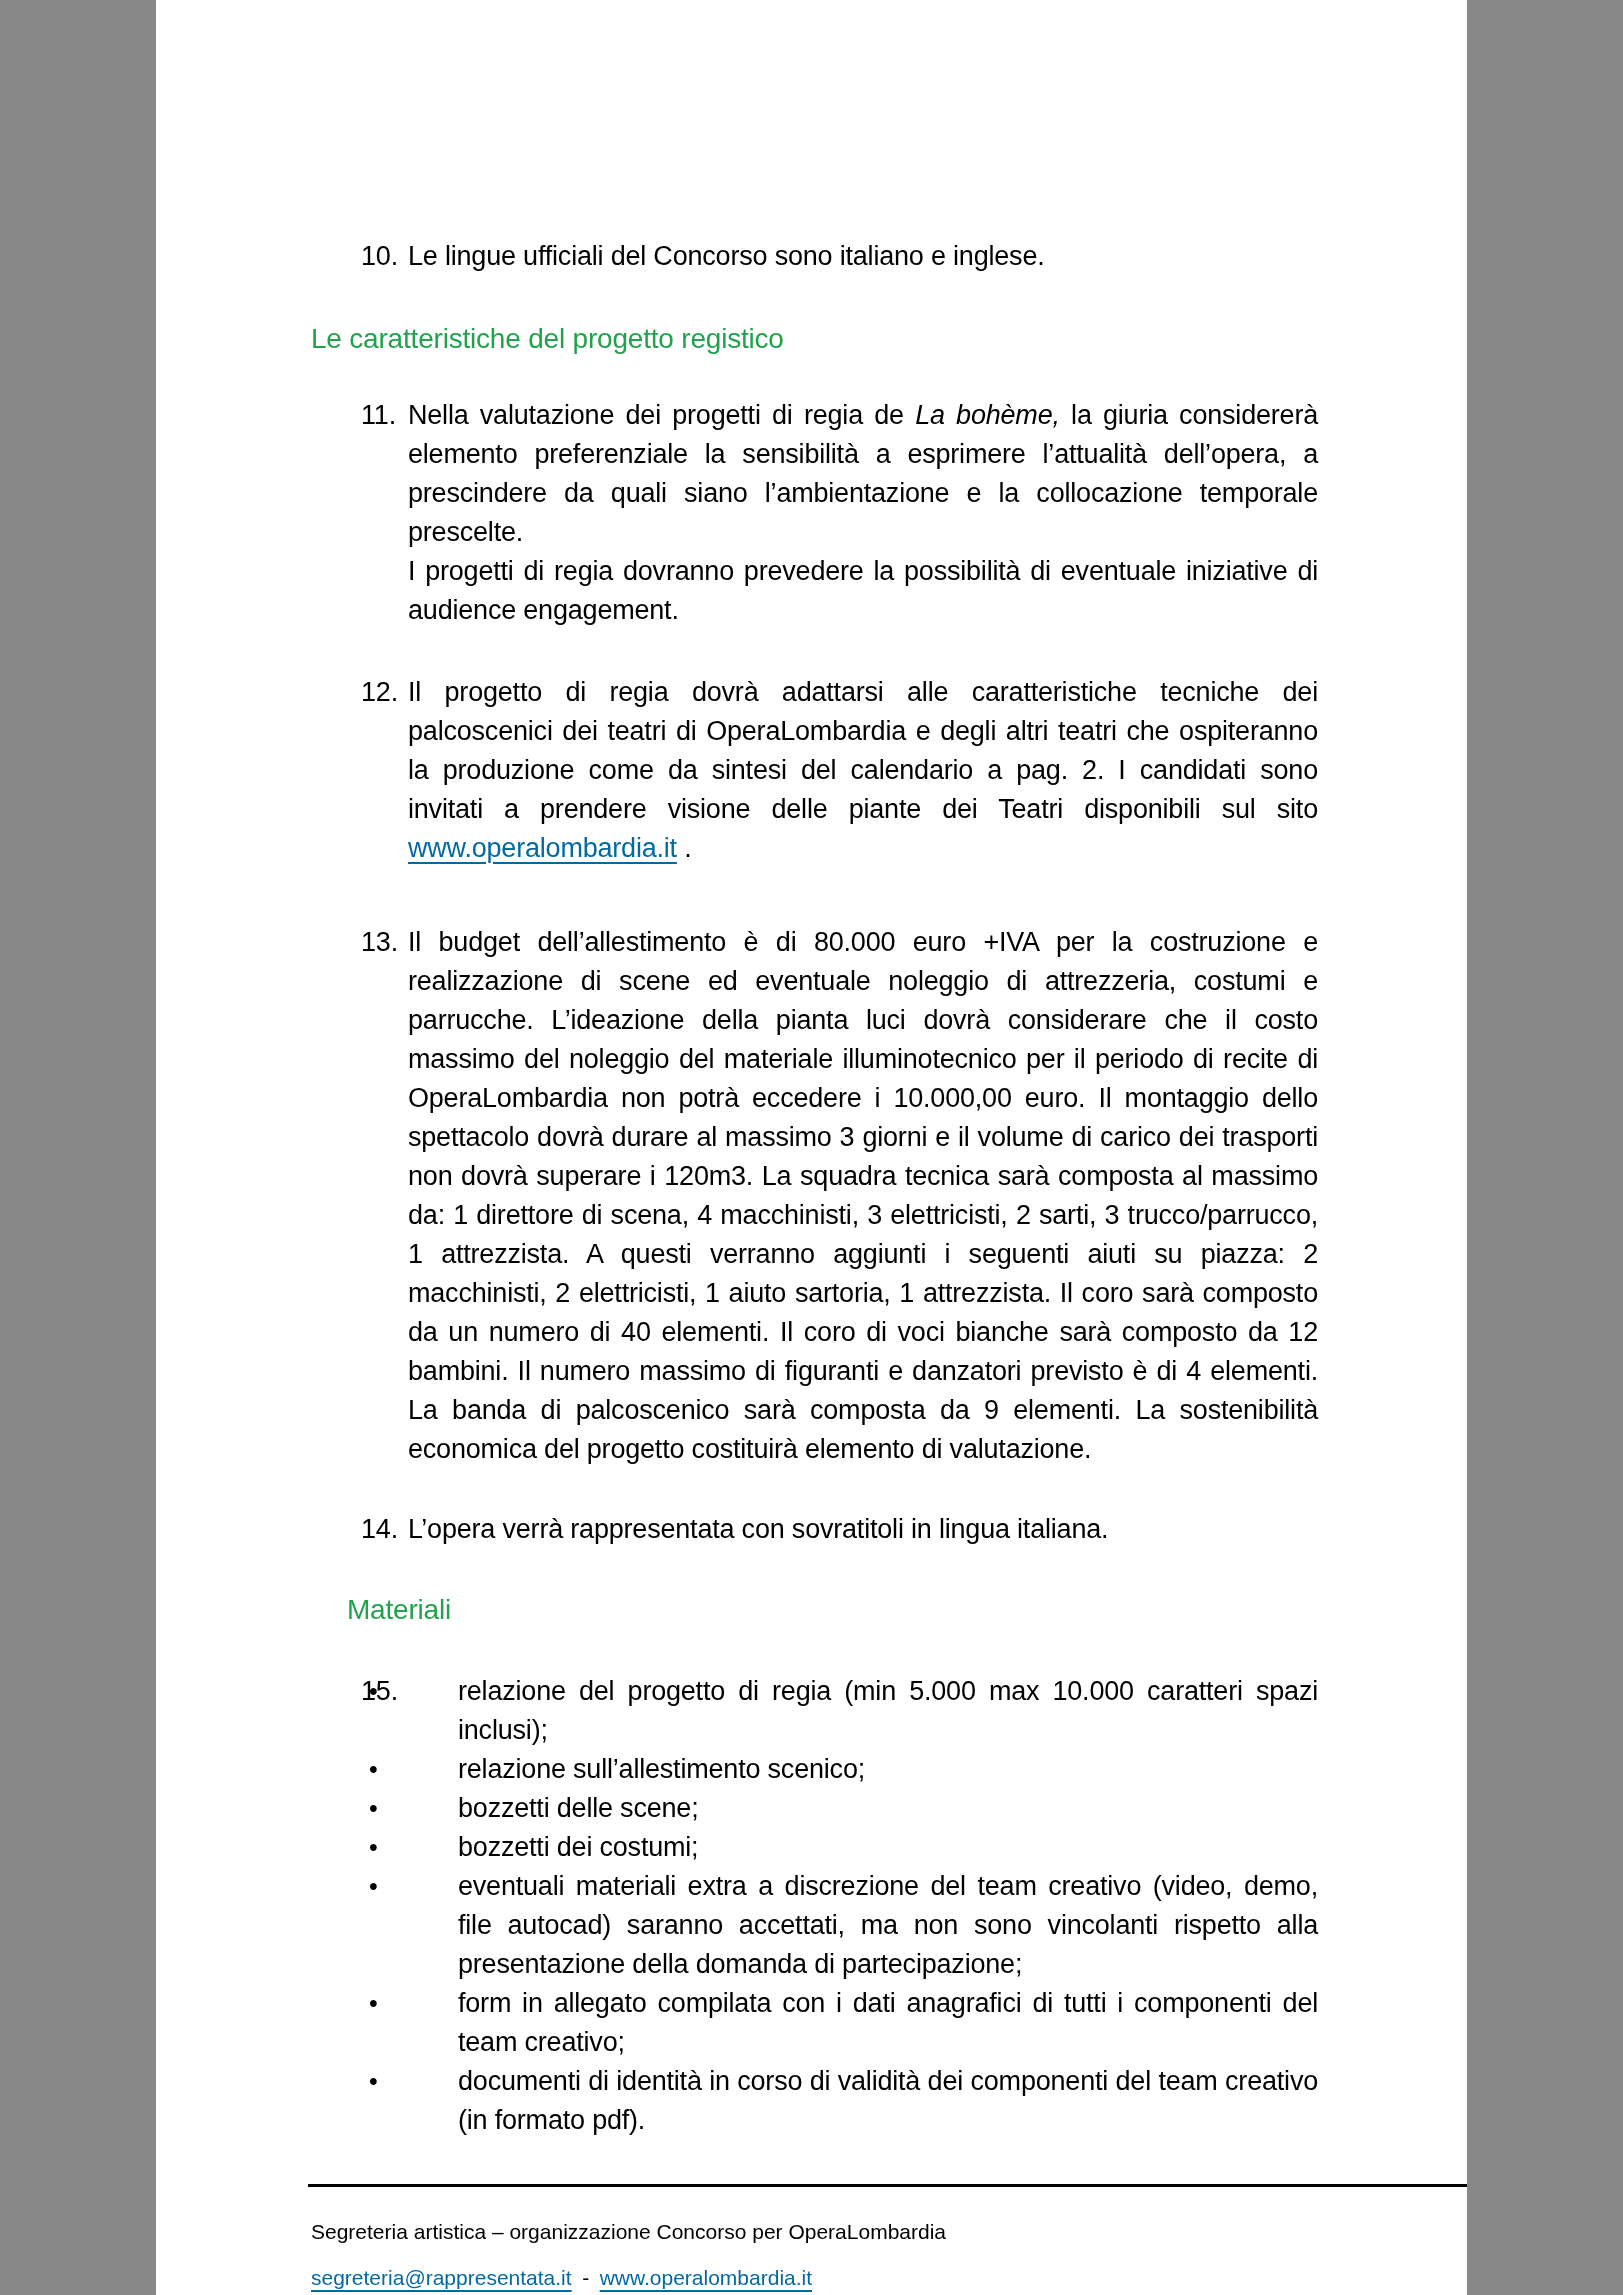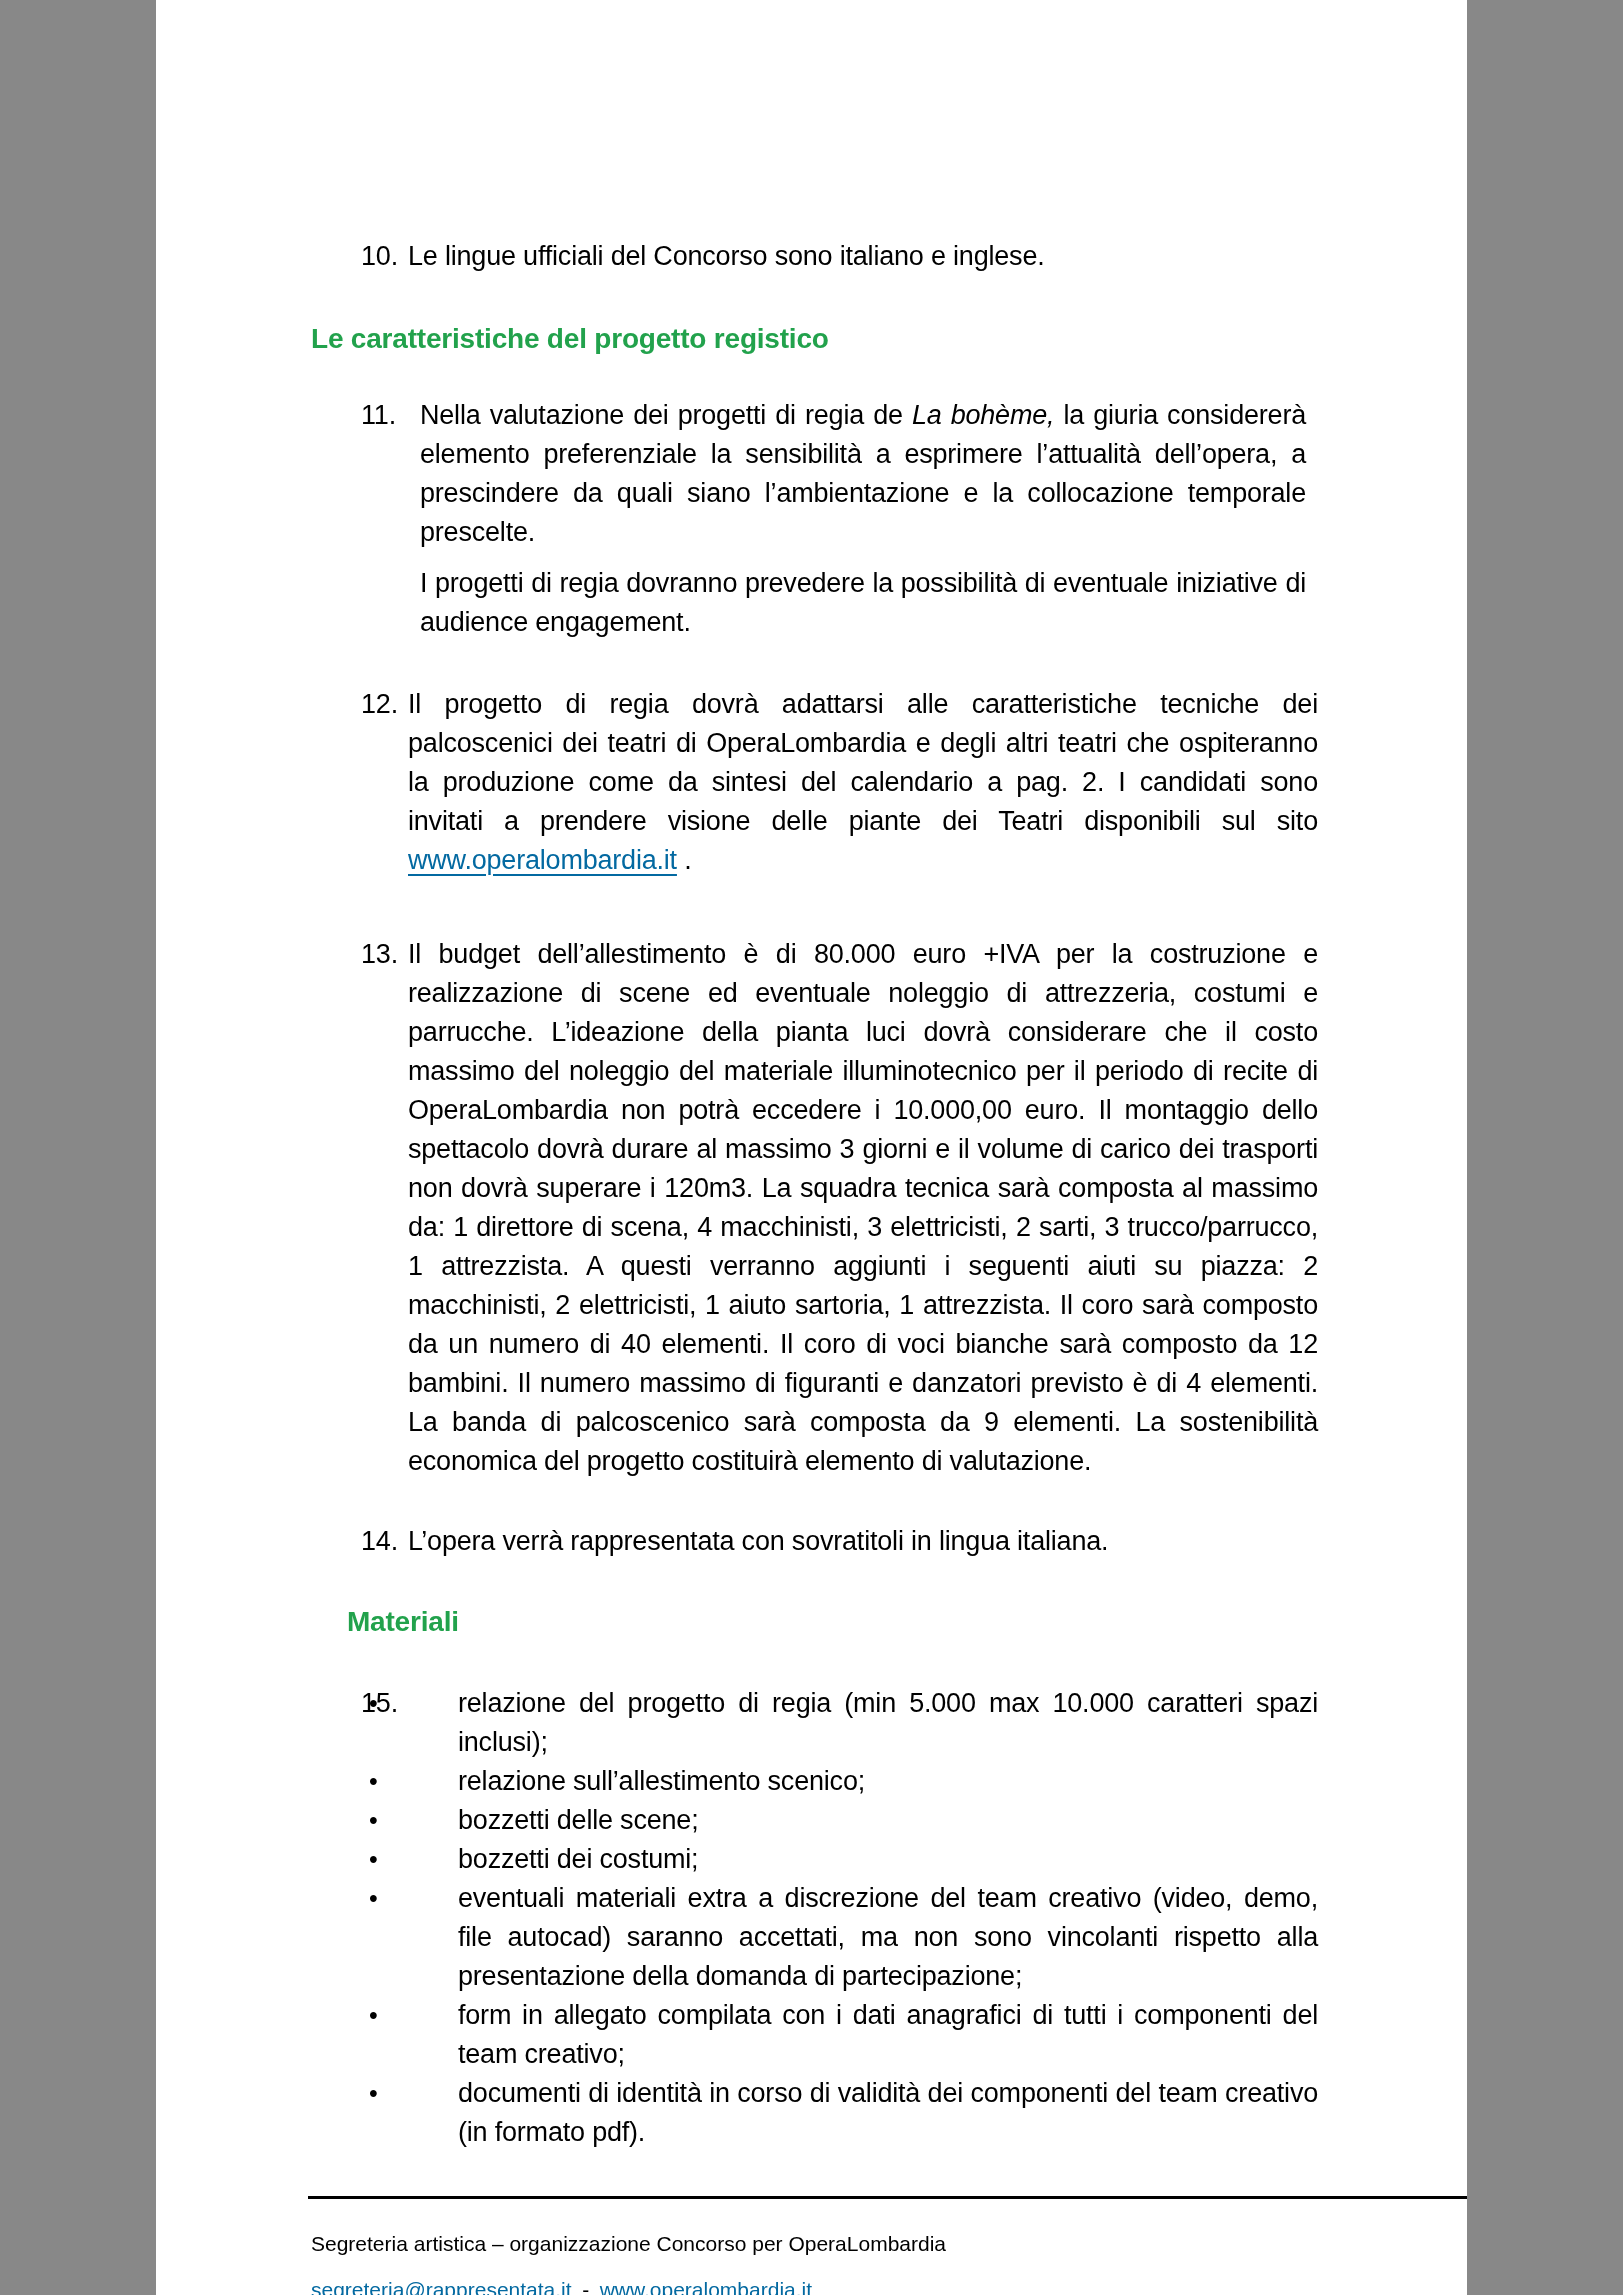--- a/index.html
+++ b/index.html
@@ -31,28 +31,28 @@
     top: 0;
     white-space: nowrap;
   }
   .i10 { margin-bottom: 43px; }
   .i11 { margin-bottom: 43px; }
   .i12 { margin-bottom: 55px; }
   .i13 { margin-bottom: 41px; }
   .i14 { margin-bottom: 41px; }
   .i15 { margin-bottom: 41px; }
   .section-heading {
-    font-weight: bold;
+    font-weight: normal;
     font-size: 28px;
     line-height: 39px;
     color: #22a24c;
     margin: 0 0 38px 0;
   }
   .section-heading.materiali { margin-bottom: 43px; margin-left: 36px; }
-  .para { margin: 12px; }
+  .para { margin: 0; }
   ul.bullet-list {
     list-style: none;
     margin: 0 0 44px 0;
     padding: 0;
   }
   ul.bullet-list li {
     position: relative;
     padding-left: 147px;
     text-align: justify;
   }

